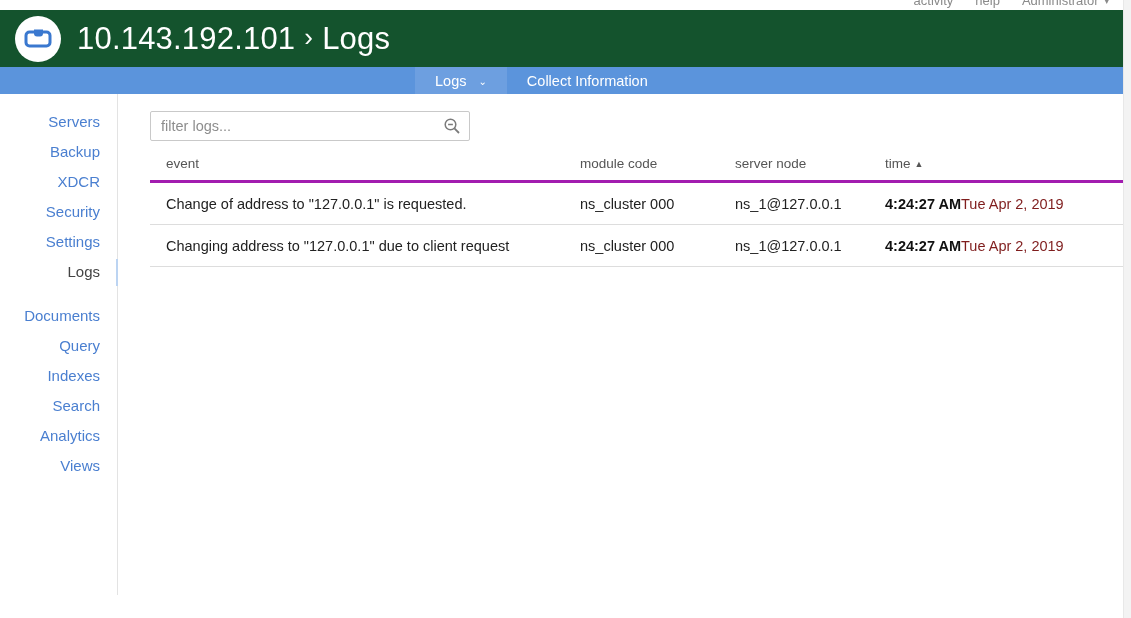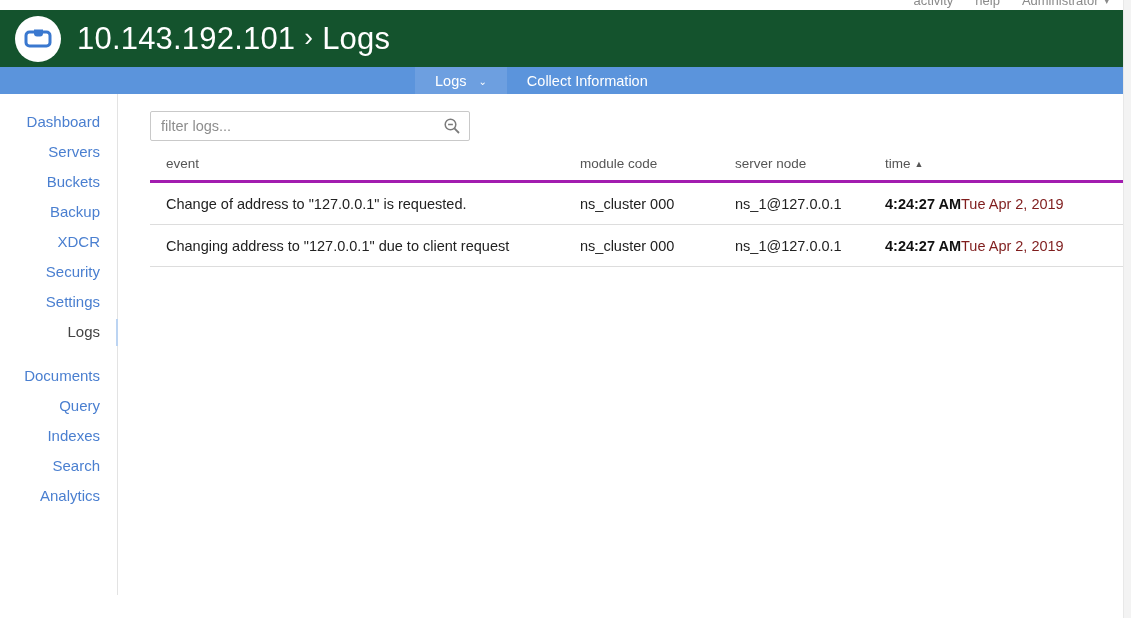--- a/index.html
+++ b/index.html
@@ -303,36 +303,35 @@
       <span>Logs</span>
       <span class="tab-caret">⌄</span>
     </div>
     <div class="tab">
       <span>Collect Information</span>
     </div>
   </div>
 
   <div class="sidebar">
     <div class="nav-group">
-      <div class="nav-item">Dashboard</div>
       <div class="nav-item">Servers</div>
-      <div class="nav-item">Buckets</div>
       <div class="nav-item">Backup</div>
       <div class="nav-item">XDCR</div>
       <div class="nav-item">Security</div>
       <div class="nav-item">Settings</div>
       <div class="nav-item active">Logs</div>
     </div>
     <div class="nav-gap"></div>
     <div class="nav-group">
       <div class="nav-item">Documents</div>
       <div class="nav-item">Query</div>
       <div class="nav-item">Indexes</div>
       <div class="nav-item">Search</div>
       <div class="nav-item">Analytics</div>
+      <div class="nav-item">Views</div>
     </div>
   </div>
 
   <div class="content">
 
     <div class="filter-wrap">
       <input class="filter-input" type="text" placeholder="filter logs..." style="">
       <span class="search-icon">
         <svg width="18" height="18" viewBox="0 0 18 18">
           <circle cx="7.5" cy="7.5" r="5.3" fill="none" stroke="#7b7b7b" stroke-width="1.5"></circle>

